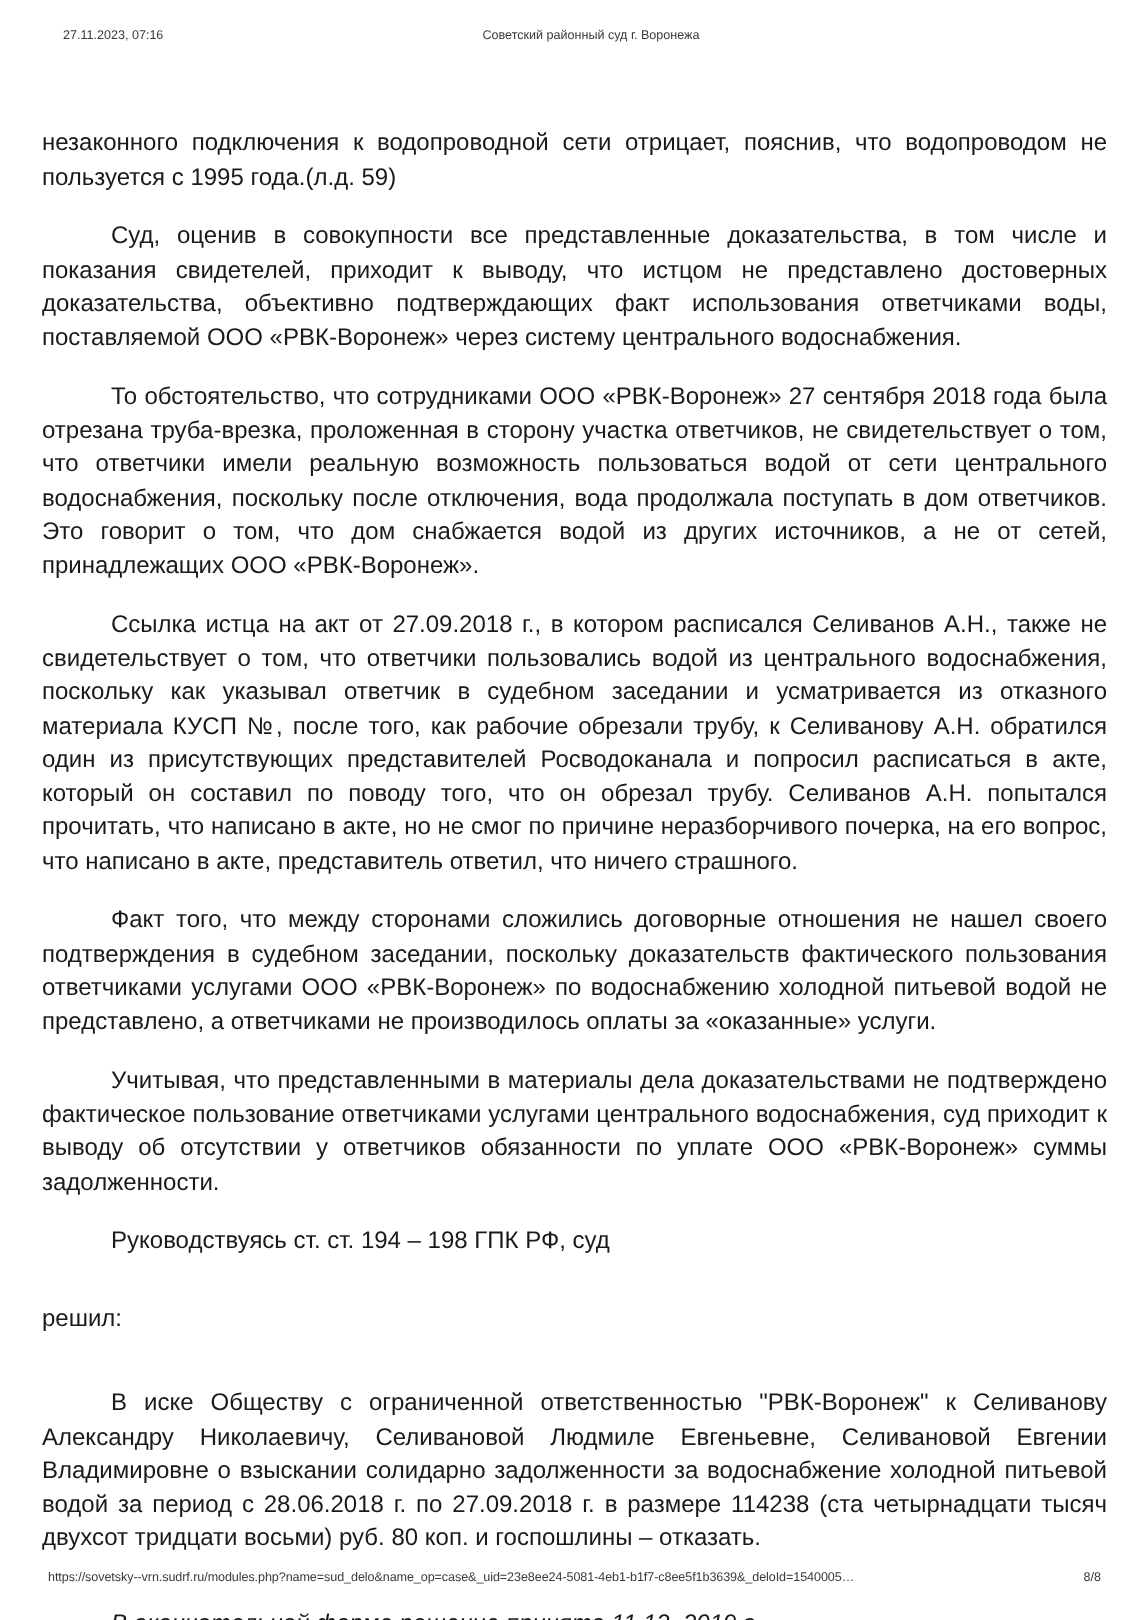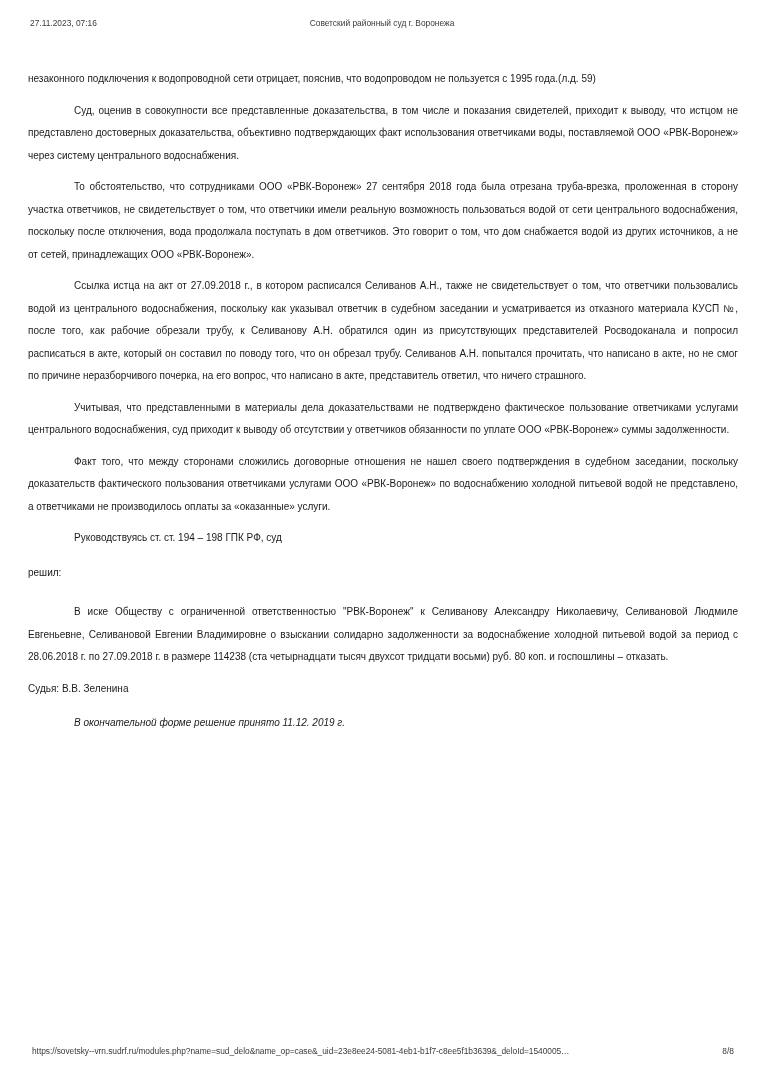--- a/index.html
+++ b/index.html
@@ -17,21 +17,21 @@
     height: 1080px;
     background: #ffffff;
     overflow: hidden;
     box-sizing: border-box;
   }
 
   
   .print-header {
     position: absolute;
     top: 18px;
-    left: 0;
+    left: 12px;
     width: 621px;
     height: 14px;
     font-size: 8.4px;
     color: #3a3a3a;
     text-decoration: underline;
   }
   .print-header .ph-date {
     position: absolute;
     left: 30px;
     top: 0;
@@ -47,25 +47,25 @@
   }
 
   
   .doc-body {
     position: absolute;
     left: 28px;
     top: 68px;
     width: 710px;
   }
   .para {
-    font-size: 10px;
+    font-size: 16px;
     line-height: 22.5px;
     text-align: justify;
     text-justify: inter-word;
-    margin: 0 0 9px 0;
+    margin: 17px 0 9px 0;
     hyphens: none;
     color: #1a1a1a;
   }
   .para.indent {
     text-indent: 46px;
   }
   .para.noindent {
     text-indent: 0;
   }
   .para.last-line-left {
@@ -120,38 +120,37 @@
   <div class="doc-body">
 
     <p class="para noindent last-line-left">незаконного подключения к водопроводной сети отрицает, пояснив, что водопроводом не пользуется с 1995 года.(л.д. 59)</p>
 
     <p class="para indent last-line-left">Суд, оценив в совокупности все представленные доказательства, в том числе и показания свидетелей, приходит к выводу, что истцом не представлено достоверных доказательства, объективно подтверждающих факт использования ответчиками воды, поставляемой ООО «РВК-Воронеж» через систему центрального водоснабжения.</p>
 
     <p class="para indent last-line-left">То обстоятельство, что сотрудниками ООО «РВК-Воронеж» 27 сентября 2018 года была отрезана труба-врезка, проложенная в сторону участка ответчиков, не свидетельствует о том, что ответчики имели реальную возможность пользоваться водой от сети центрального водоснабжения, поскольку после отключения, вода продолжала поступать в дом ответчиков. Это говорит о том, что дом снабжается водой из других источников, а не от сетей, принадлежащих ООО «РВК-Воронеж».</p>
 
     <p class="para indent last-line-left">Ссылка истца на акт от 27.09.2018 г., в котором расписался Селиванов А.Н., также не свидетельствует о том, что ответчики пользовались водой из центрального водоснабжения, поскольку как указывал ответчик в судебном заседании и усматривается из отказного материала КУСП №, после того, как рабочие обрезали трубу, к Селиванову А.Н. обратился один из присутствующих представителей Росводоканала и попросил расписаться в акте, который он составил по поводу того, что он обрезал трубу. Селиванов А.Н. попытался прочитать, что написано в акте, но не смог по причине неразборчивого почерка, на его вопрос, что написано в акте, представитель ответил, что ничего страшного.</p>
 
+    <p class="para indent last-line-left">Факт того, что между сторонами сложились договорные отношения не нашел своего подтверждения в судебном заседании, поскольку доказательств фактического пользования ответчиками услугами ООО «РВК-Воронеж» по водоснабжению холодной питьевой водой не представлено, а ответчиками не производилось оплаты за «оказанные» услуги.</p>
+
     <p class="para indent last-line-left">Учитывая, что представленными в материалы дела доказательствами не подтверждено фактическое пользование ответчиками услугами центрального водоснабжения, суд приходит к выводу об отсутствии у ответчиков обязанности по уплате ООО «РВК-Воронеж» суммы задолженности.</p>
-
-    <p class="para indent last-line-left">Факт того, что между сторонами сложились договорные отношения не нашел своего подтверждения в судебном заседании, поскольку доказательств фактического пользования ответчиками услугами ООО «РВК-Воронеж» по водоснабжению холодной питьевой водой не представлено, а ответчиками не производилось оплаты за «оказанные» услуги.</p>
 
 
 
     <p class="para indent last-line-left tight">Руководствуясь ст. ст. 194 – 198 ГПК РФ, суд</p>
 
     <div class="spacer-sm"></div>
 
     <p class="para center">решил:</p>
 
     <div class="spacer-sm"></div>
 
     <p class="para indent last-line-left">В иске Обществу с ограниченной ответственностью "РВК-Воронеж" к Селиванову Александру Николаевичу, Селивановой Людмиле Евгеньевне, Селивановой Евгении Владимировне о взыскании солидарно задолженности за водоснабжение холодной питьевой водой за период с 28.06.2018 г. по 27.09.2018 г. в размере 114238 (ста четырнадцати тысяч двухсот тридцати восьми) руб. 80 коп. и госпошлины – отказать.</p>
 
 
-    <p class="para noindent tight">Судья: В.В. Зеленина</p>
 
     <div class="spacer-sm"></div>
 
     <p class="para indent italic">В окончательной форме решение принято 11.12. 2019 г.</p>
 
   </div>
 
   <div class="print-footer">
     <span class="pf-url">https://sovetsky--vrn.sudrf.ru/modules.php?name=sud_delo&amp;name_op=case&amp;_uid=23e8ee24-5081-4eb1-b1f7-c8ee5f1b3639&amp;_deloId=1540005…</span>
     <span class="pf-page">8/8</span>

